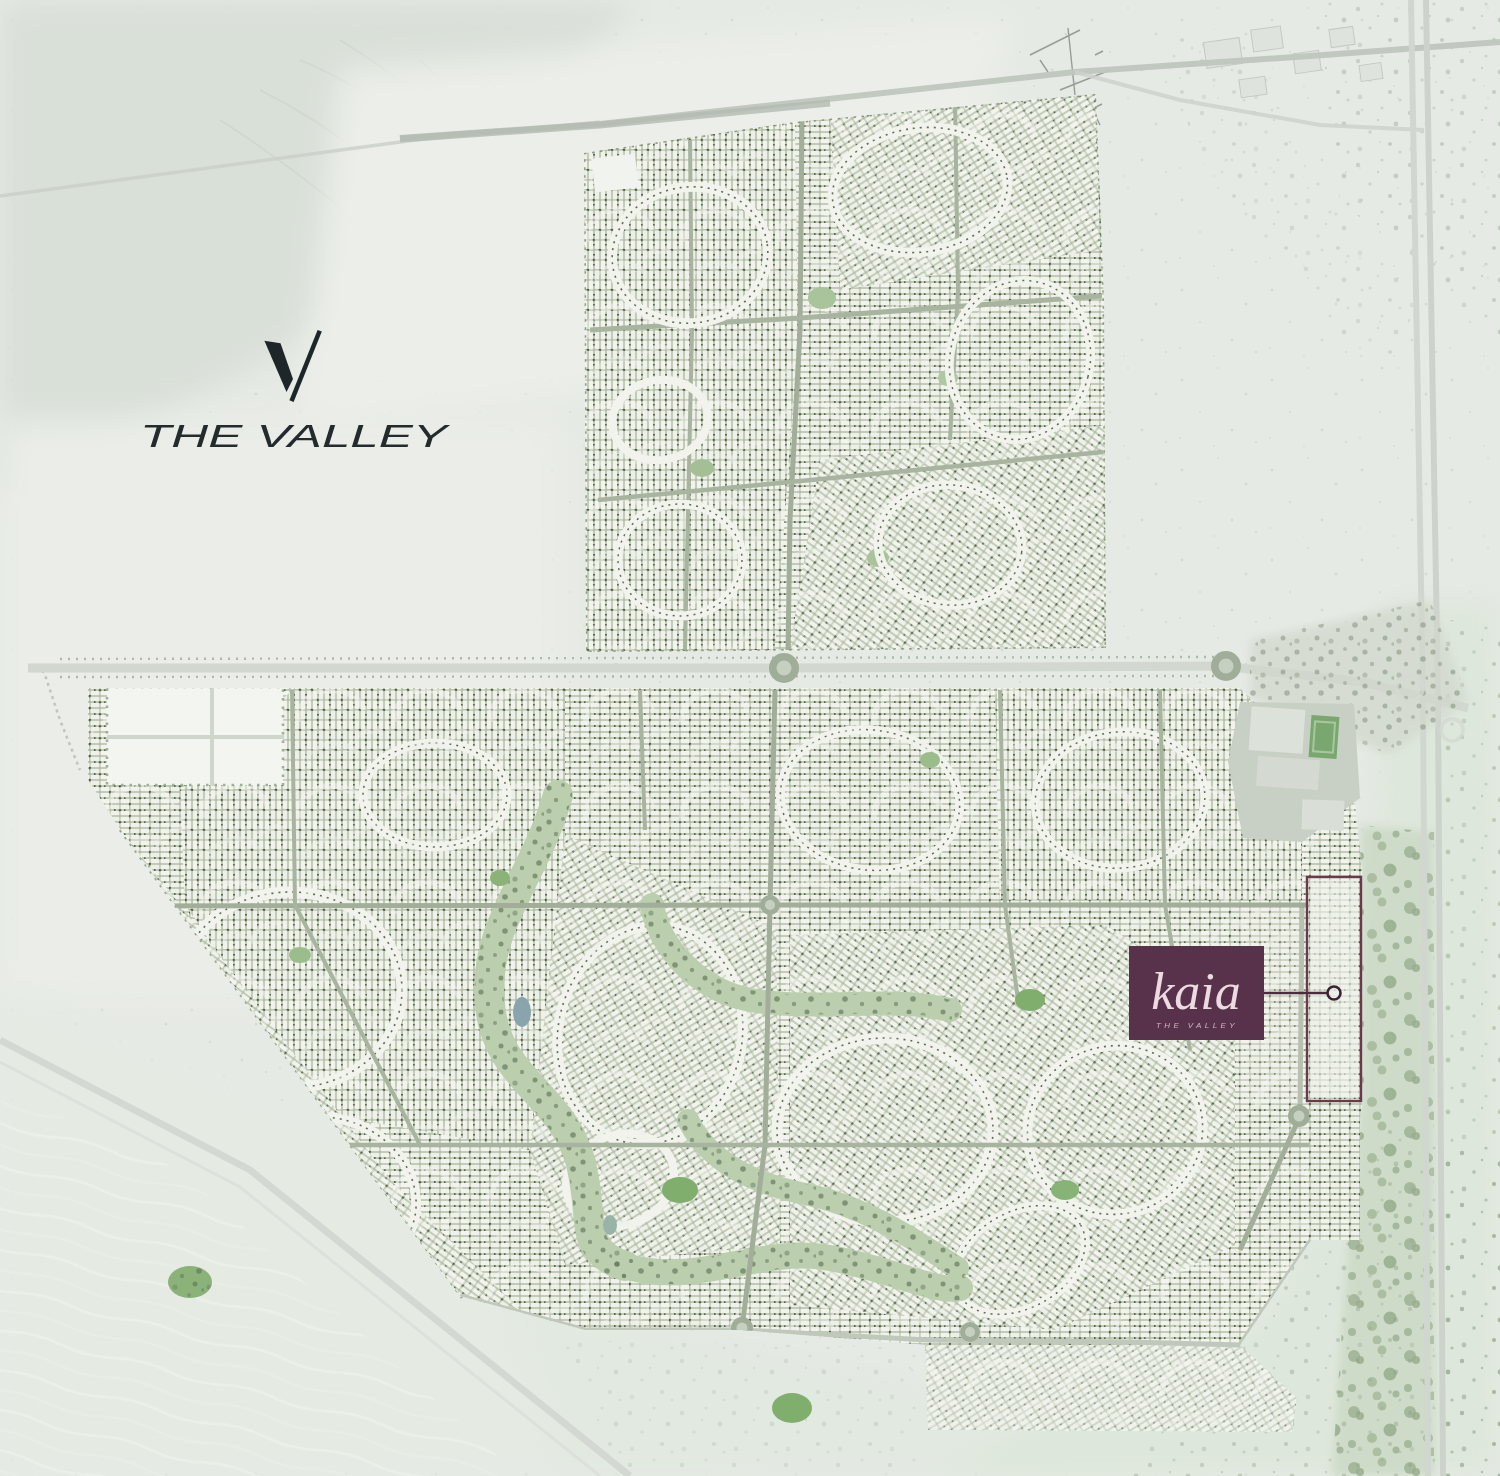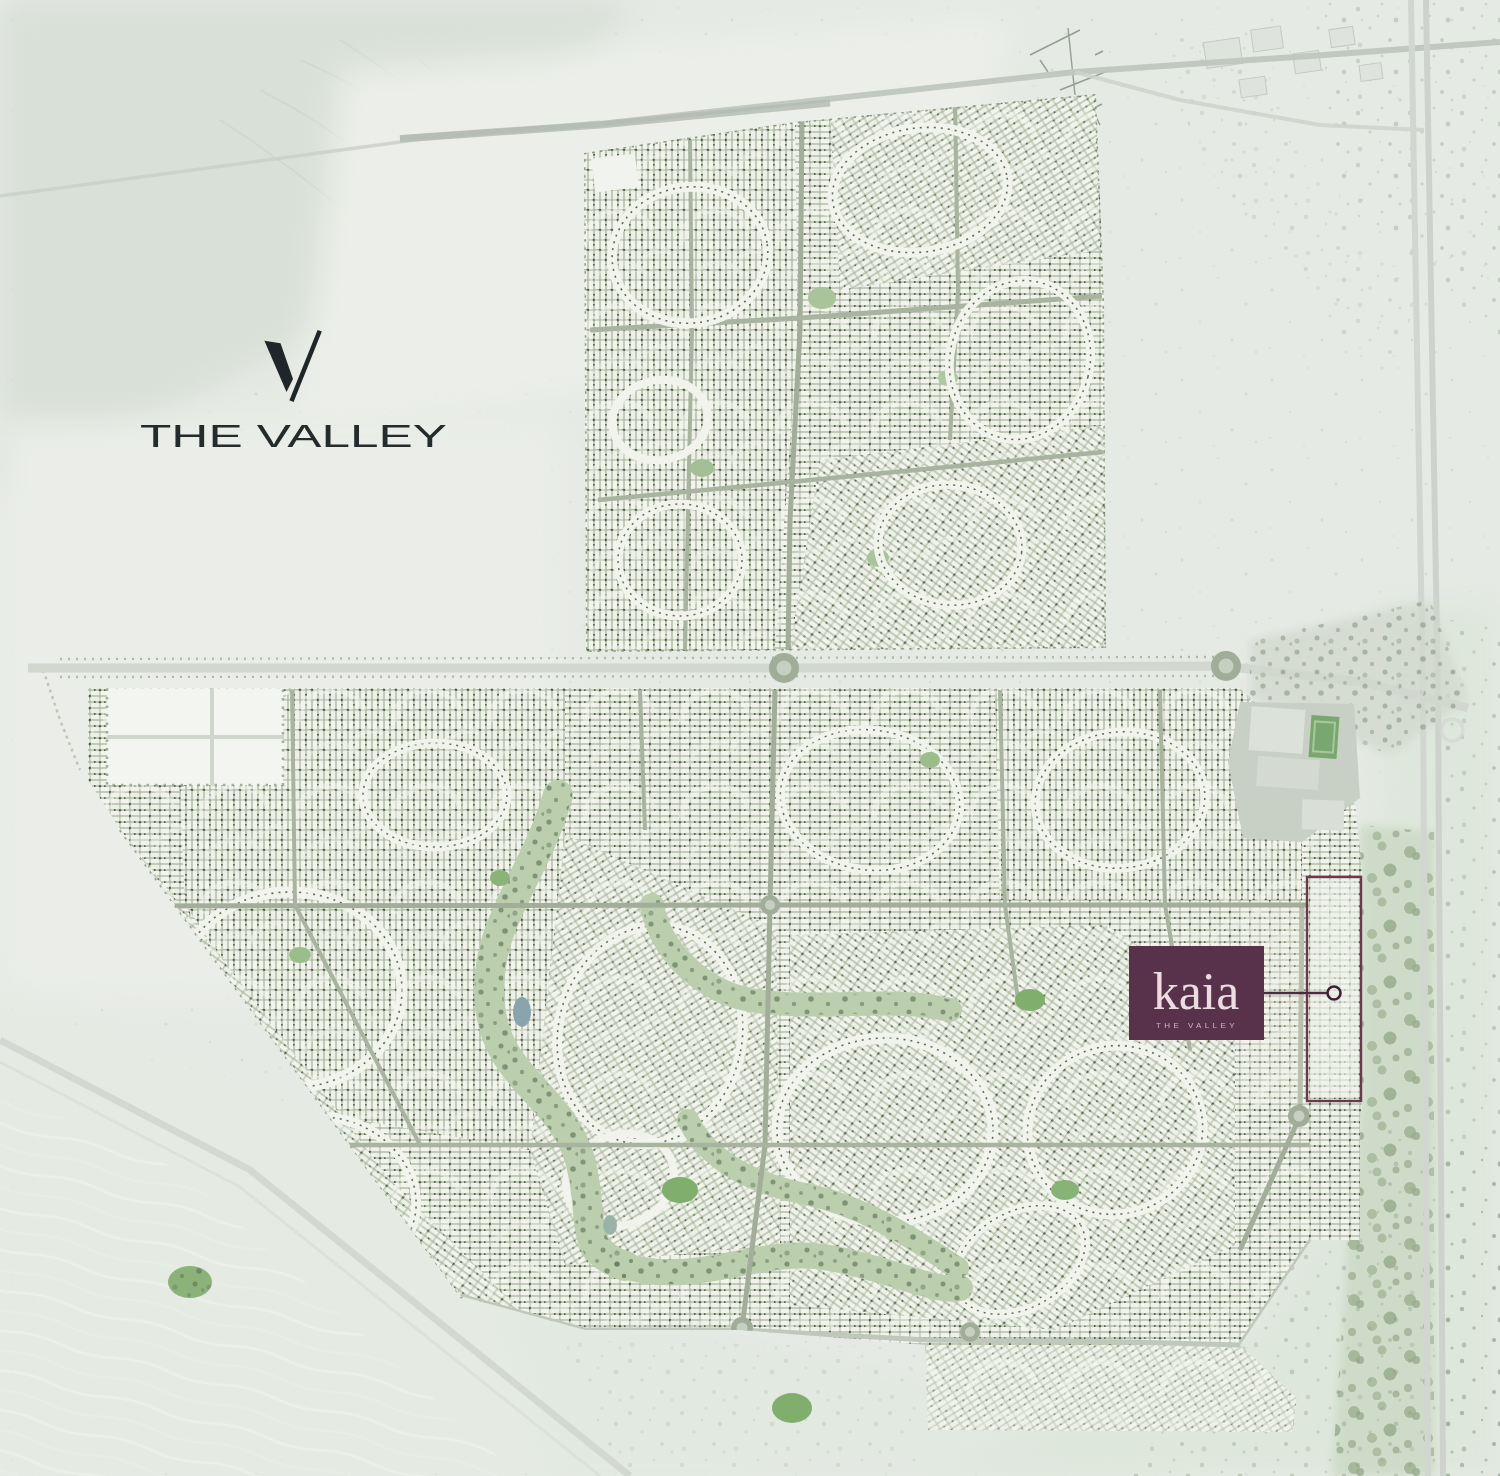--- a/index.html
+++ b/index.html
@@ -1,16 +1,16 @@
 <!DOCTYPE html>
 <html><head>
 <meta charset="utf-8">
 <style>
   html,body{margin:0;padding:0;background:#e6eae5;}
-  #stage{position:relative;width:1500px;height:1476px;overflow:hidden;font-family:"Liberation Sans",sans-serif;}
+  #stage{position:relative;width:1500px;height:1476px;overflow:hidden;font-family:"Liberation Sans",sans-serif;font-style:italic;}
   svg{display:block;}
 </style>
 </head>
 <body>
 
 <div id="stage">
 <svg width="1500" height="1476" viewBox="0 0 1500 1476">
 <defs>
   <pattern id="pH" width="20" height="12" patternUnits="userSpaceOnUse">
     <rect width="20" height="12" fill="#b3bfa8"></rect>

